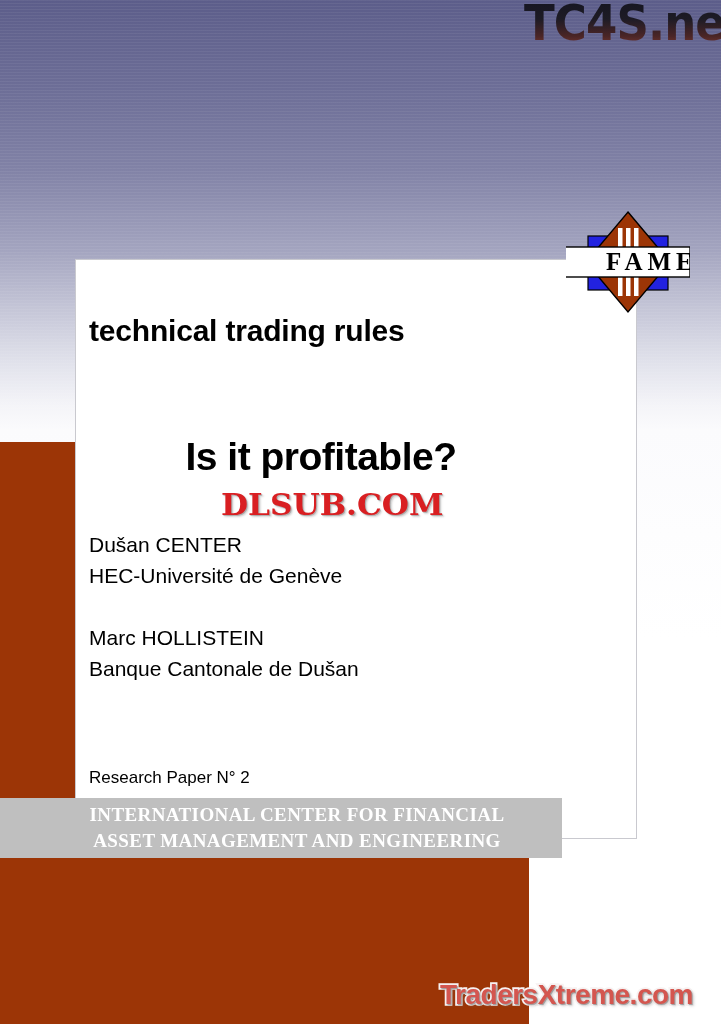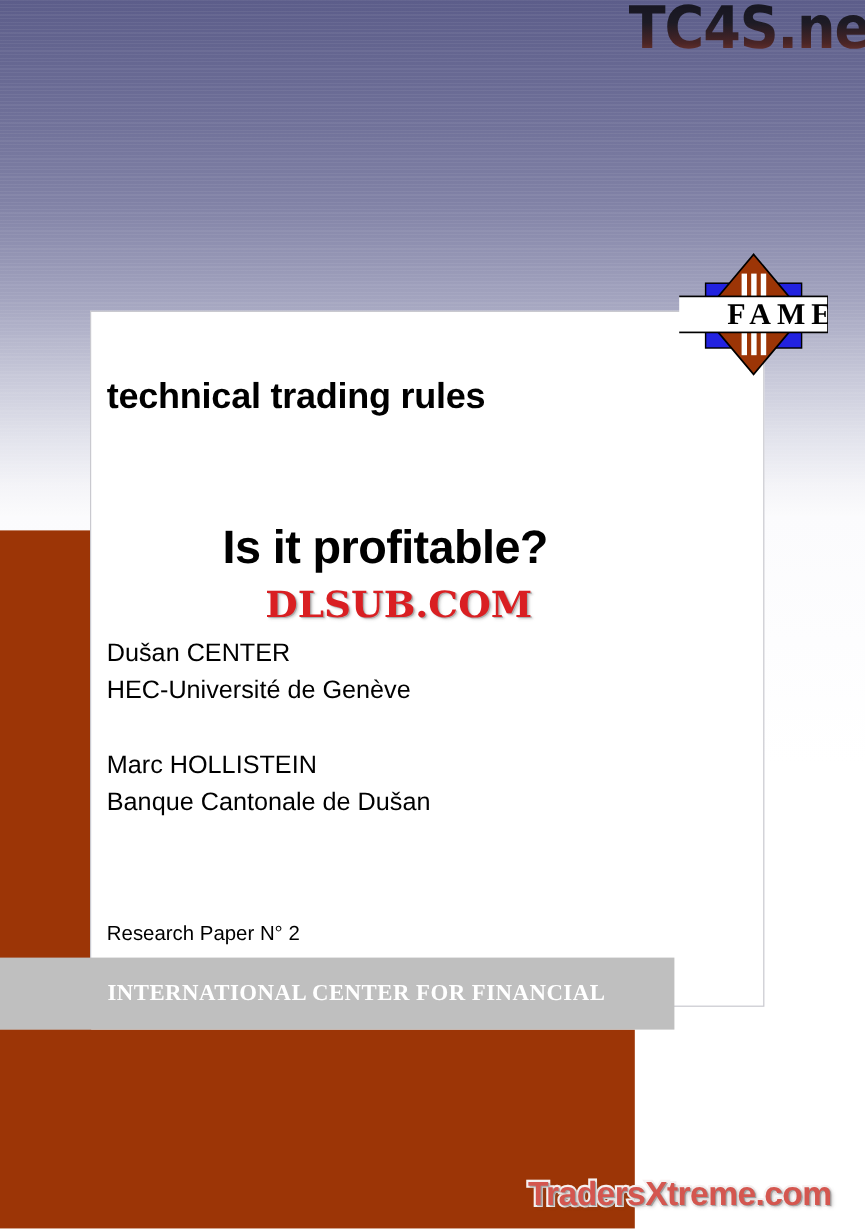--- a/index.html
+++ b/index.html
@@ -293,17 +293,18 @@
     <span class="gap"></span>
     <span>Marc HOLLISTEIN</span><br>
     <span>Banque Cantonale de Dušan</span>
   </div>
 
   <div class="research-line">Research Paper N° 2</div>
 
   <div class="gray-banner"></div>
   <div class="gray-banner-text">
     <span>INTERNATIONAL CENTER FOR FINANCIAL</span>
+    <span>ASSET MANAGEMENT AND ENGINEERING</span>
   </div>
 
   <div class="tradersx">TradersXtreme.com</div>
 
 </div>
 
 </body></html>

